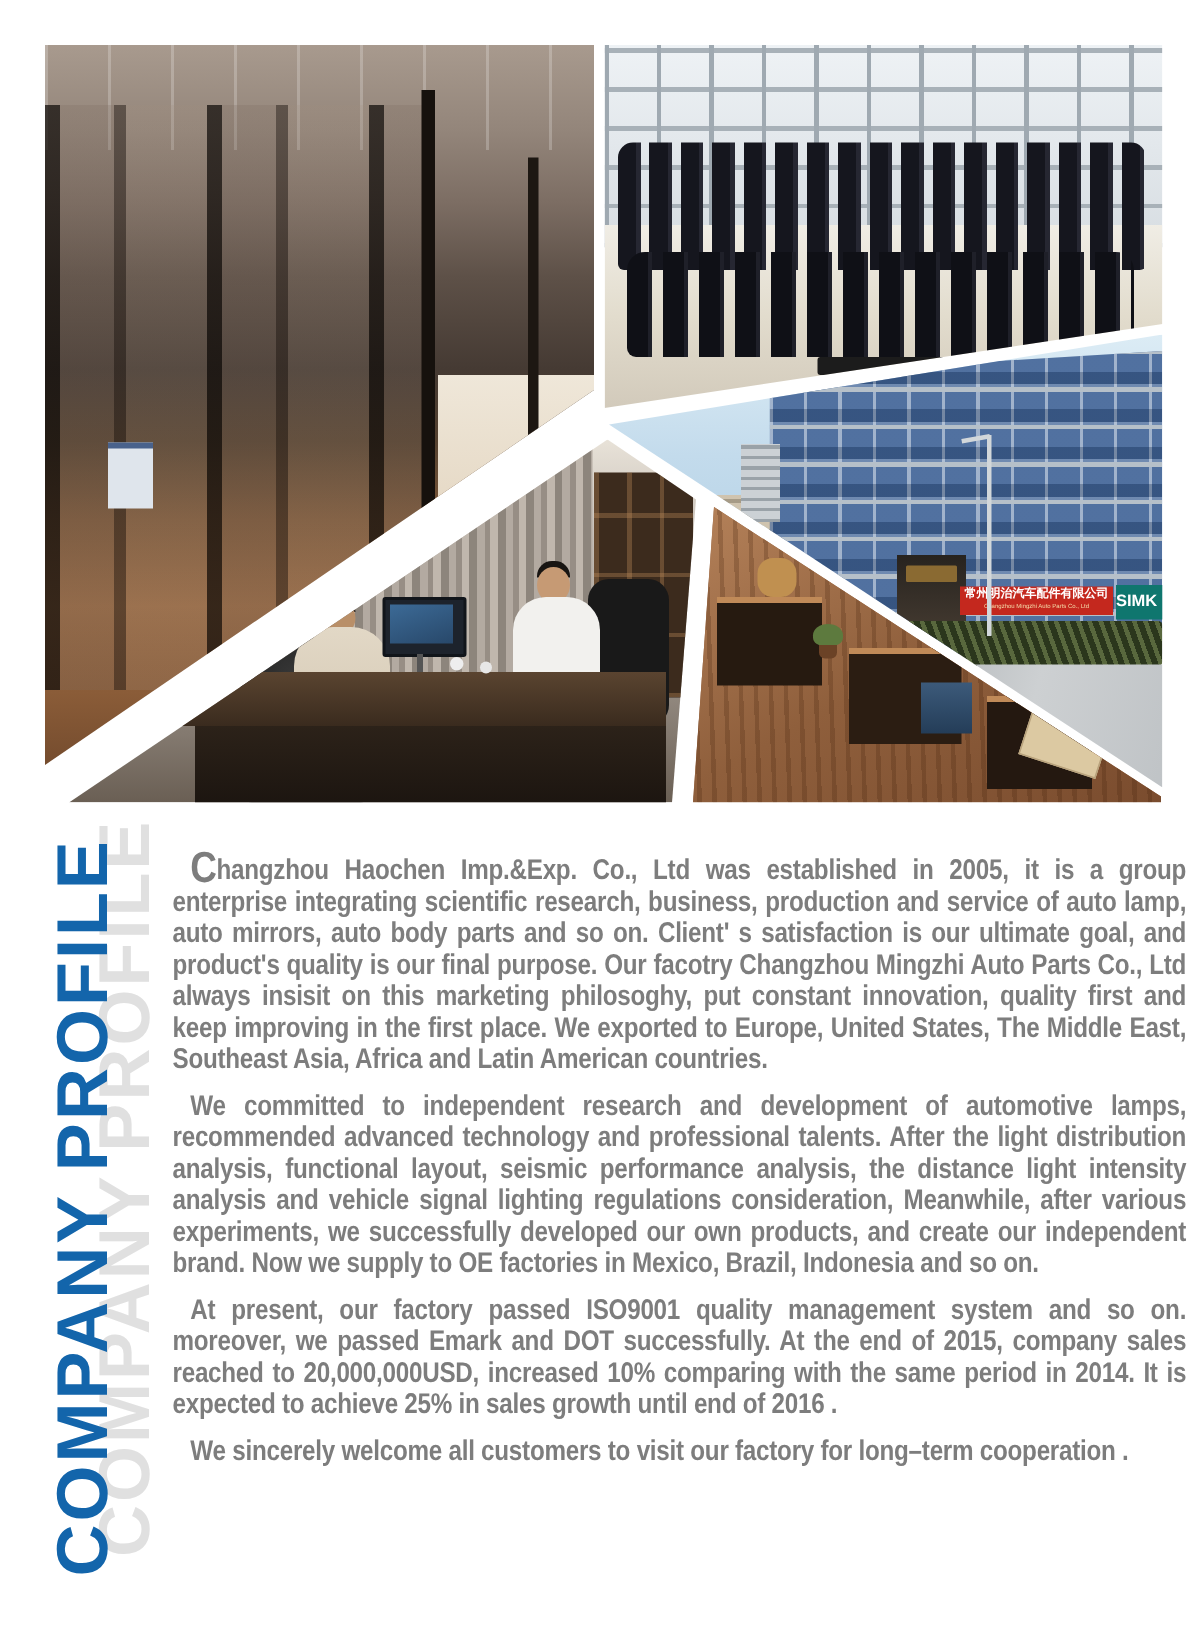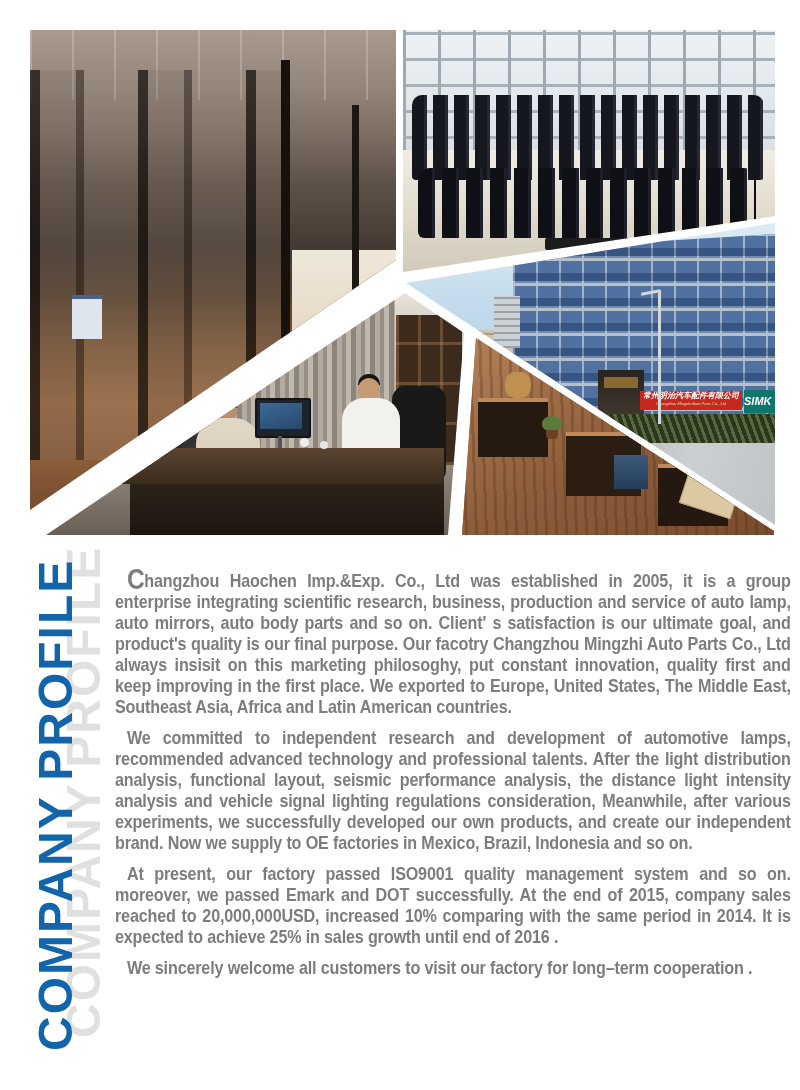--- a/index.html
+++ b/index.html
@@ -122,21 +122,21 @@
     transform:scaleX(0.85);transform-origin:0 0;
     color:#7d7d7d;font-weight:700;font-size:19px;line-height:21px;text-align:justify;letter-spacing:-0.2px;}
   .profile-text p{margin:0 0 10px 0;text-indent:14px;}
   .dropcap{font-size:29px;line-height:21px;vertical-align:-2px;letter-spacing:-0.5px;}
 </style>
 </head>
 <body>
 
 <div class="page">
 
-  <div class="abs" style="inset:0;font-style:italic;">
+  <div class="abs" style="inset:0;">
 
     <div class="piece p-corridor">
       <div class="cor-base"></div>
       <div class="cor-ceiling"></div>
       <div class="cor-glass"></div>
       <div class="cor-end"></div>
       <div class="cor-frame1"></div>
       <div class="cor-frame2"></div>
       <div class="cor-sign"></div>
     </div>

